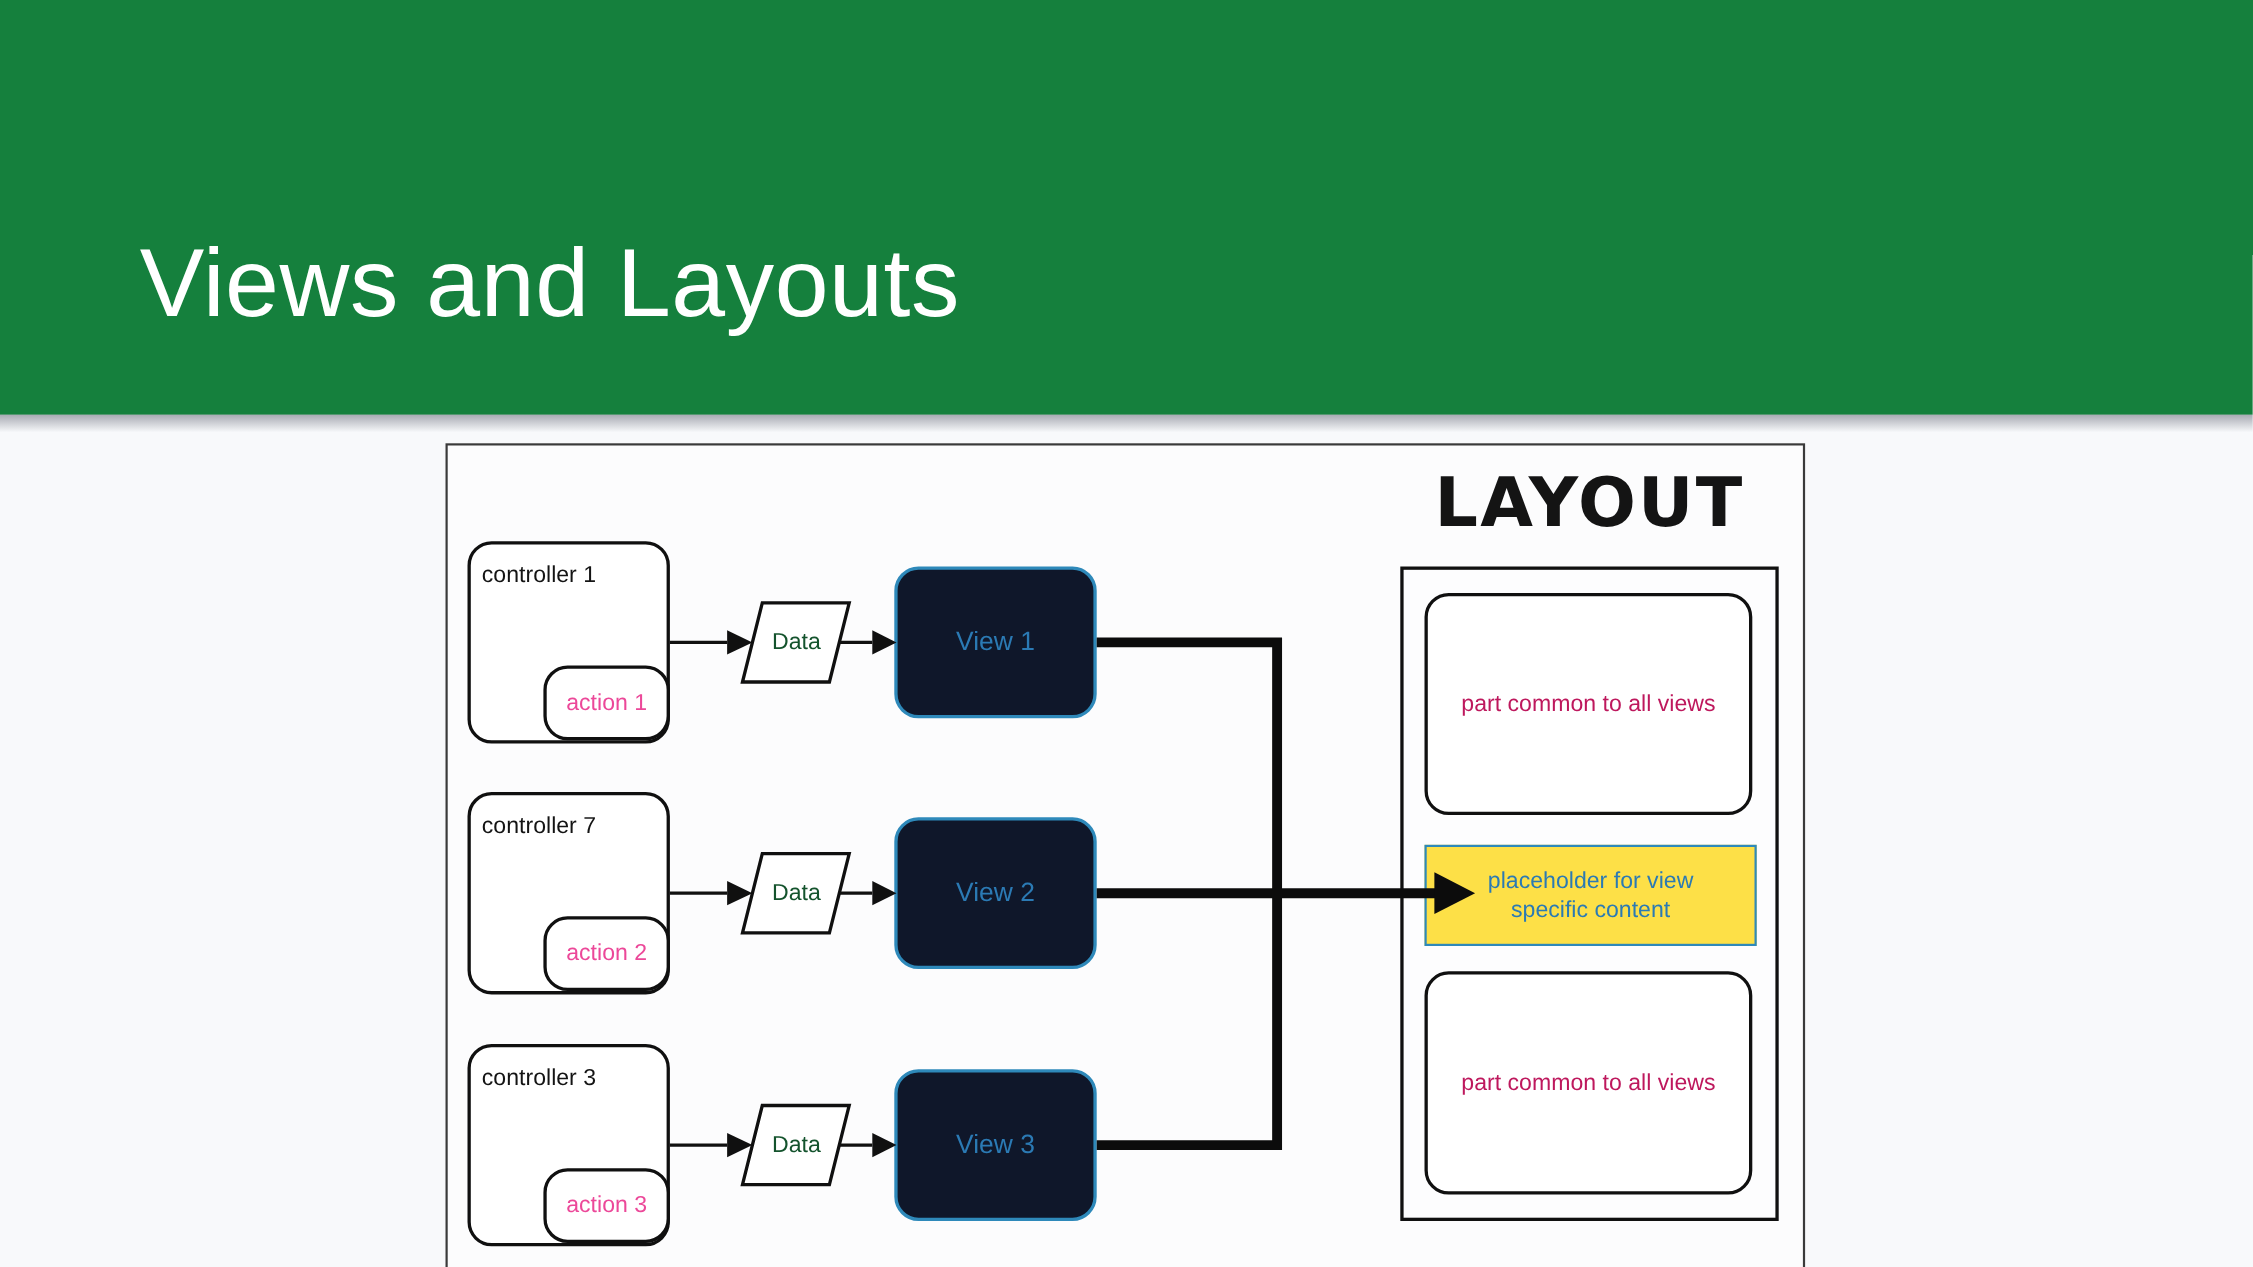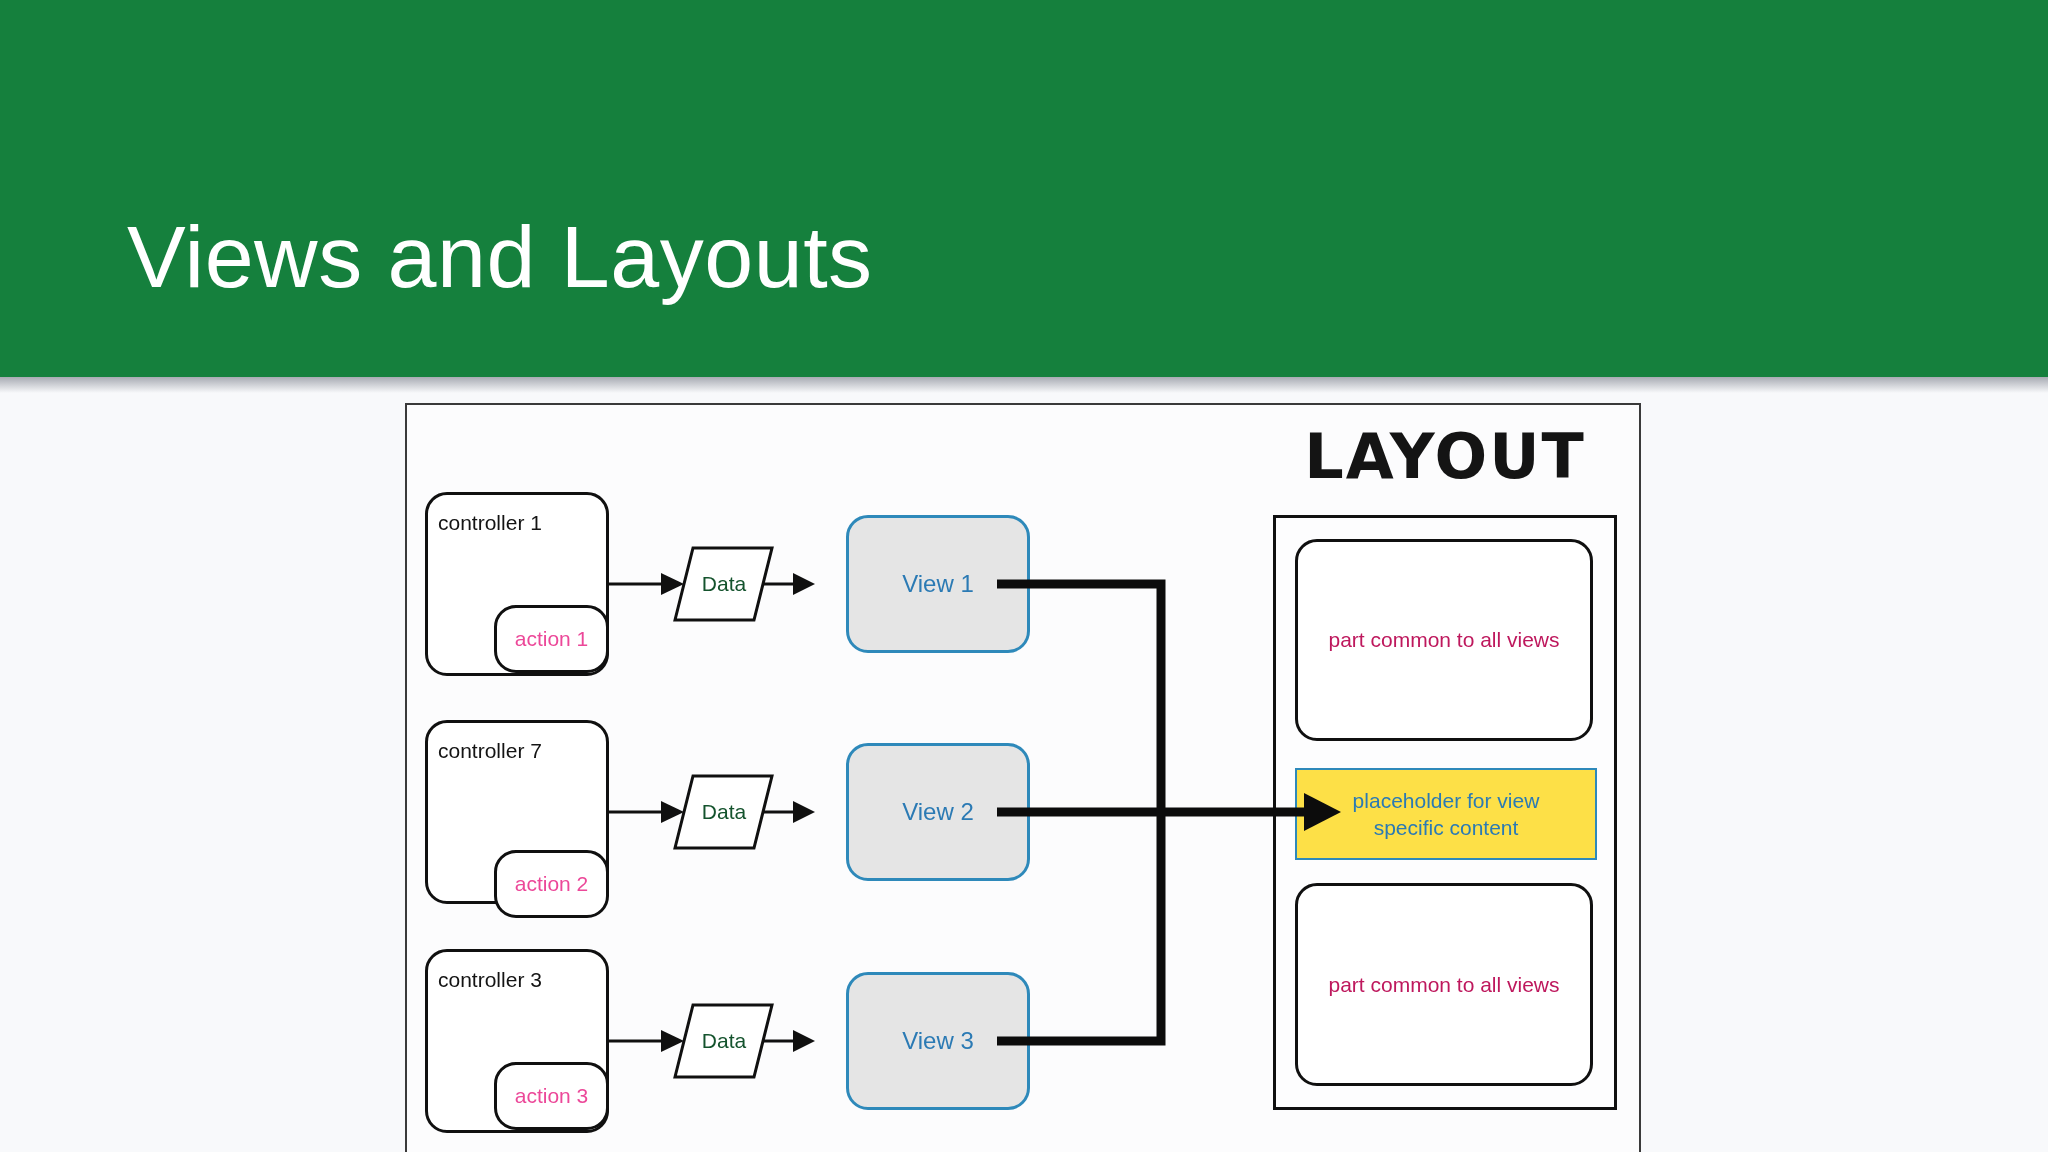--- a/index.html
+++ b/index.html
@@ -43,32 +43,32 @@
     position: absolute; left: 10px; top: 16px;
     font-size: 21px; color: #141414; white-space: nowrap;
   }
   .ctrl-1 { top: 492px; } .ctrl-2 { top: 720px; } .ctrl-3 { top: 949px; }
 
   .action {
     left: 494px; width: 115px; height: 68px; z-index: 12;
     display: flex; align-items: center; justify-content: center;
   }
   .action .node-label { font-size: 21px; color: #ec4899; white-space: nowrap; }
-  .act-1 { top: 605px; } .act-2 { top: 850px; } .act-3 { top: 1062px; }
+  .act-1 { top: 605px; } .act-2 { top: 833px; } .act-3 { top: 1062px; }
 
   .data-label {
     position: absolute; left: 677px; width: 94px; height: 32px; z-index: 10;
     display: flex; align-items: center; justify-content: center;
     font-size: 21px; color: #14532d;
   }
   .data-1 { top: 568px; } .data-2 { top: 796px; } .data-3 { top: 1025px; }
 
   .view {
-    left: 846px; width: 184px; height: 138px;
-    border: 3px solid #2e89ba; background: #e5e5e5;
+    left: 813px; width: 184px; height: 138px;
+    border: 3px solid #2e89ba; background: #0f172a;
     display: flex; align-items: center; justify-content: center;
   }
   .view .node-label { font-size: 24px; color: #2b7ab4; white-space: nowrap; }
   .view-1 { top: 515px; } .view-2 { top: 743px; } .view-3 { top: 972px; }
 
   
   .layout-heading {
     position: absolute; left: 1273px; top: 420px; width: 344px; z-index: 10;
     text-align: center; font-family: "DejaVu Sans", sans-serif;
     font-size: 62px; font-weight: 700; color: #141414; letter-spacing: 2px;

